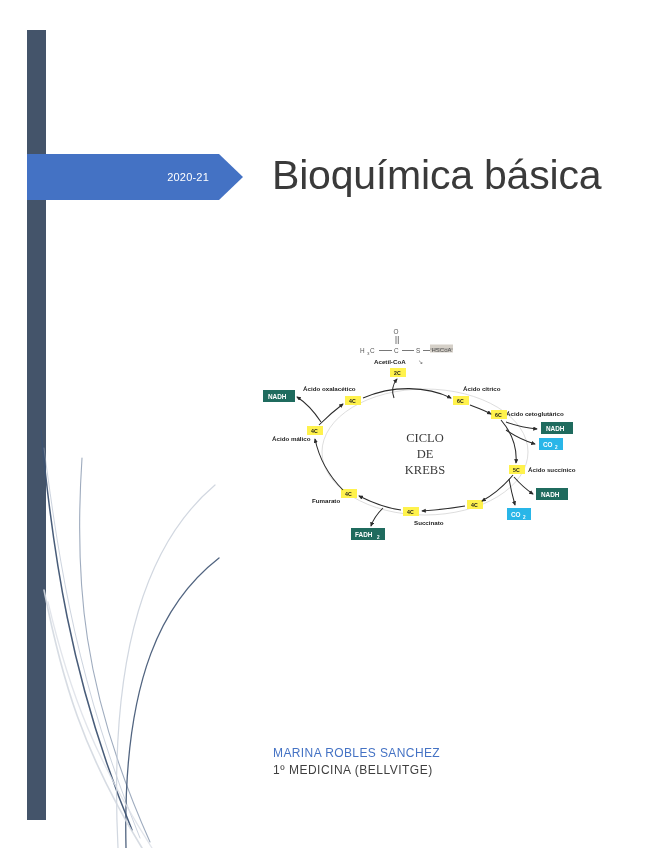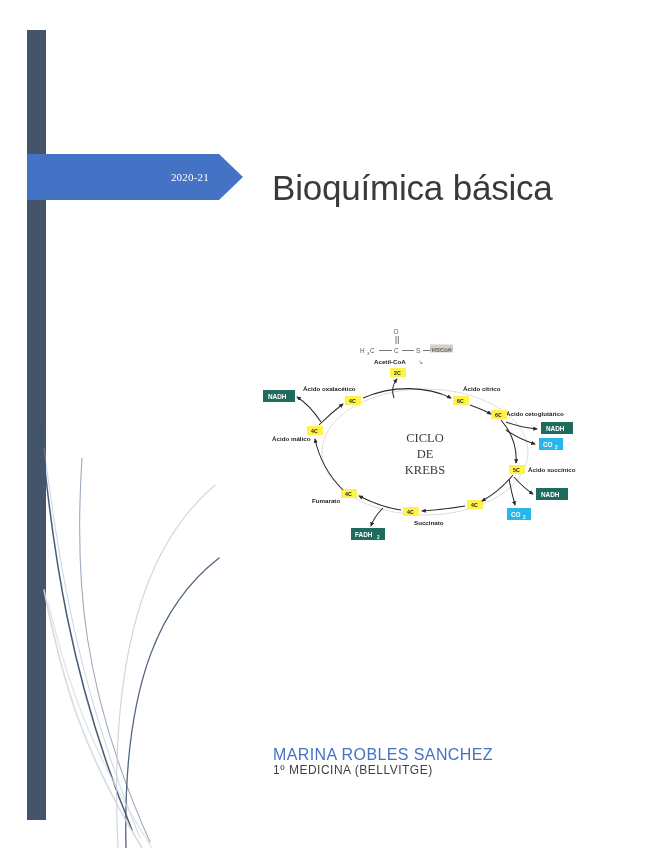--- a/index.html
+++ b/index.html
@@ -45,52 +45,52 @@
     height: 46px;
   }
   .banner svg { display: block; }
   .banner-label {
     position: absolute;
     right: 34px;
     top: 50%;
     transform: translateY(-50%);
     color: #ffffff;
     font-size: 11px;
-    font-family: Liberation Serif, serif;
+    font-family: Liberation Sans, sans-serif;
     letter-spacing: 0.2px;
     white-space: nowrap;
   }
 
   
   .title {
     position: absolute;
     left: 272px;
-    top: 168px;
-    font-size: 35px;
+    top: 152px;
+    font-size: 41px;
     font-weight: 400;
     color: #3a3a3a;
     letter-spacing: -0.2px;
     white-space: nowrap;
   }
   .subtitle {
     position: absolute;
     left: 273px;
     top: 203px;
     font-size: 15px;
     font-weight: 400;
     color: #3f3f3f;
     white-space: nowrap;
   }
 
   
   .footer-name {
     position: absolute;
     left: 273px;
     top: 746px;
-    font-size: 16px;
+    font-size: 12px;
     font-weight: 400;
     color: #4472C4;
     letter-spacing: 0.4px;
     white-space: nowrap;
   }
   .footer-sub {
     position: absolute;
     left: 273px;
     top: 763px;
     font-size: 12px;

